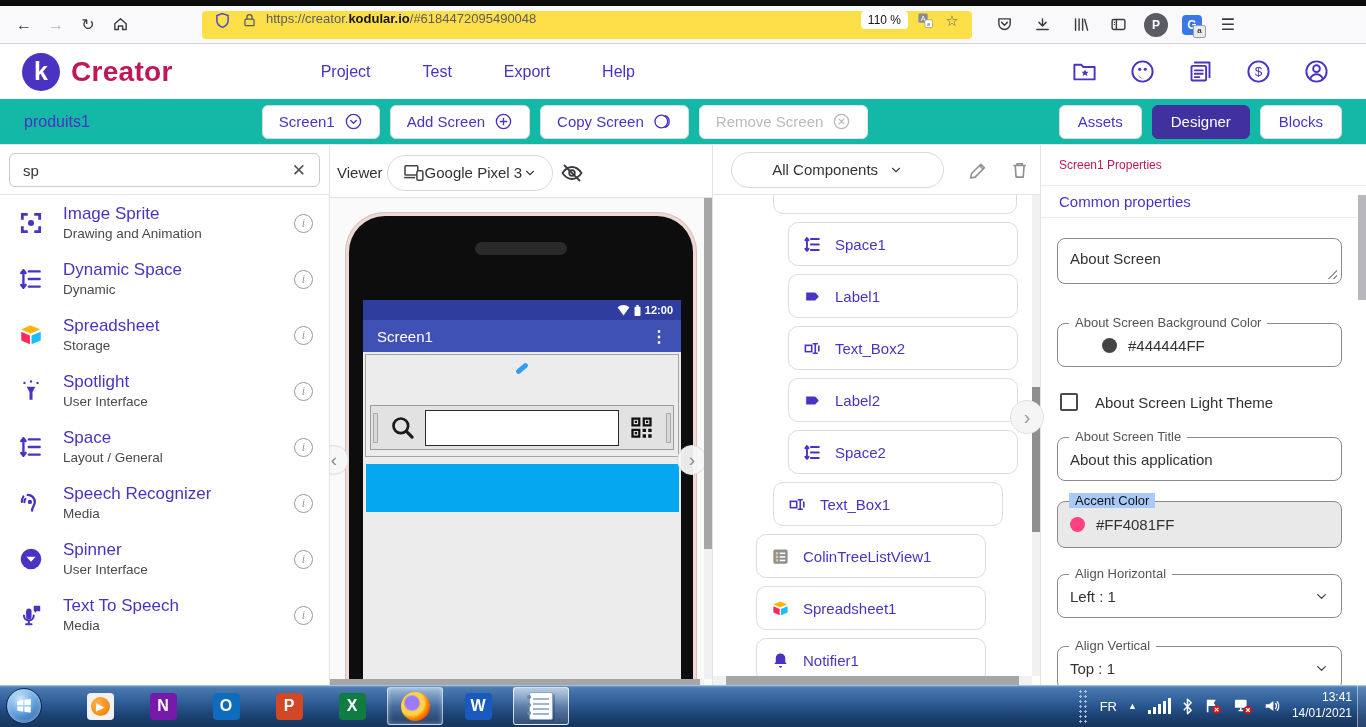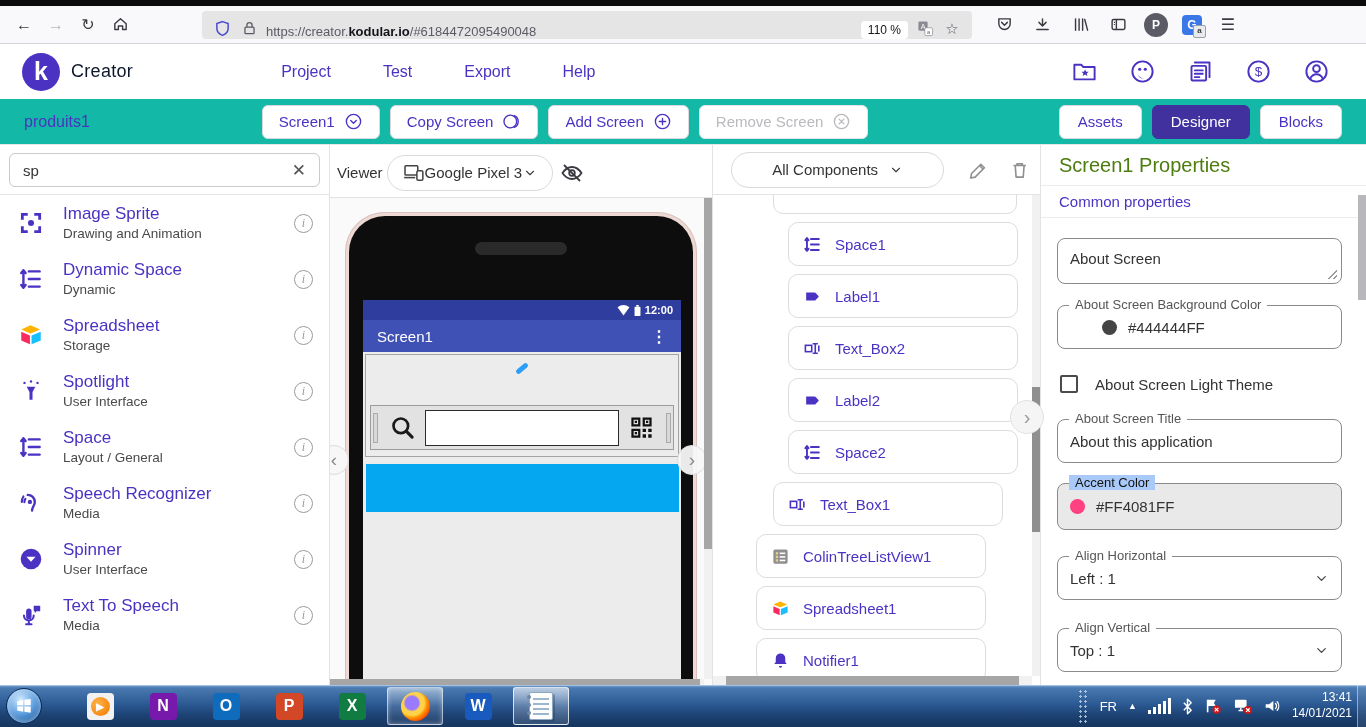--- a/index.html
+++ b/index.html
@@ -4,35 +4,35 @@
 <style>
   * { margin:0; padding:0; box-sizing:border-box; }
   html,body { width:1366px; height:727px; font-family:"Liberation Sans", sans-serif; background:#fff; overflow:hidden; }
   .stage { position:relative; width:1366px; height:727px; overflow:hidden; background:#fff; }
 
   
   .tabstrip { height:6px; background:#0c0c0d; }
   .browser-bar { height:38px; background:#f9f9fb; border-bottom:1px solid #d4d4d8; display:flex; align-items:center; padding:0 10px; gap:4px; }
   .nav-btn { width:28px; height:28px; display:flex; align-items:center; justify-content:center; font-size:16px; color:#3a3a40; border-radius:4px; }
   .nav-btn.dis { color:#b8b8bd; }
-  .urlbar { width:770px; height:28px; margin-left:64px; background:#e5e5e5; border-radius:4px; display:flex; align-items:flex-end; padding:0 10px; gap:7px; }
+  .urlbar { width:770px; height:28px; margin-left:64px; background:#fde047; border-radius:4px; display:flex; align-items:flex-start; padding:0 10px; gap:7px; }
   .url-text { font-size:13px; color:#5b5b66; white-space:nowrap; overflow:hidden; }
   .url-text b { color:#15141a; font-weight:bold; }
   .zoom-badge { margin-left:auto; background:#fff; border-radius:4px; padding:2px 7px; font-size:12px; color:#15141a; }
   .mini-ic { width:20px; height:20px; display:flex; align-items:center; justify-content:center; color:#5b5b66; font-size:15px; }
   .right-icons { display:flex; align-items:center; gap:14px; margin-left:16px; color:#3a3a40; }
   .right-icons .nav-btn { width:24px; }
   .avatar-p { width:24px; height:24px; border-radius:50%; background:#5b5b66; color:#fff; font-size:12px; font-weight:bold; display:flex; align-items:center; justify-content:center; }
   .gt-tile { width:20px; height:20px; background:#3b78e7; border-radius:4px; color:#fff; font-size:12px; font-weight:bold; display:flex; align-items:center; justify-content:center; position:relative; }
   .gt-tile::after { content:"a"; position:absolute; right:-4px; bottom:-3px; width:11px; height:11px; background:#e8eaed; border:1px solid #9aa0a6; border-radius:2px; color:#3c4043; font-size:8px; line-height:9px; text-align:center; }
 
   
   .app-header { height:55px; background:#fff; display:flex; align-items:center; padding:0 22px; }
   .logo-circle { width:38px; height:38px; border-radius:50%; background:#4b32c3; color:#fff; font-size:25px; font-weight:bold; display:flex; align-items:center; justify-content:center; }
-  .brand { color:#0f172a; font-size:18px; font-weight:normal; margin-left:11px; letter-spacing:.3px; }
+  .brand { color:#be185d; font-size:28px; font-weight:bold; margin-left:11px; letter-spacing:.3px; }
   .menus { display:flex; gap:52px; margin-left:148px; }
   .menu-item { color:#4b32c3; font-size:16px; cursor:default; }
   .hdr-icons { margin-left:auto; display:flex; gap:31px; align-items:center; padding-right:14px; }
   .pic { stroke:#4b32c3; fill:none; stroke-width:1.7; stroke-linecap:round; stroke-linejoin:round; }
 
   
   .screen-toolbar { height:46px; background:#14b8a6; border-bottom:1px solid #e7e7ea; display:flex; align-items:center; padding:0 24px; }
   .proj-name { color:#4b32c3; font-size:16px; }
   .tb-btn { display:flex; align-items:center; gap:9px; height:34px; border:1px solid #d9d9de; border-radius:6px; background:#fff; color:#4b32c3; font-size:15px; padding:0 16px; }
   .tb-btn.dis { color:#b9b9be; border-color:#e4e4e8; }
@@ -92,28 +92,28 @@
   .filter-pill { width:220px; height:36px; margin-left:8px; border:1px solid #d9d9de; border-radius:18px; display:flex; align-items:center; justify-content:center; gap:11px; font-size:15px; color:#333; }
   .tree-body { position:absolute; top:50px; left:0; right:8px; bottom:9px; overflow:hidden; display:flex; flex-direction:column; gap:8px; padding-top:11px; }
   .tcard { width:230px; height:44px; border:1px solid #dcdce0; border-radius:10px; background:#fff; display:flex; align-items:center; padding:0 14px; gap:13px; flex:none; }
   .tcard-label { color:#4b32c3; font-size:15px; }
   .ind0 { margin-left:43px; } .ind1 { margin-left:60px; } .ind2 { margin-left:75px; }
   .cutcard { margin-top:-38px; margin-left:60px; width:244px; height:46px; border:1px solid #dcdce0; border-radius:10px; background:#fff; flex:none; }
   .tree-expand { position:absolute; right:-4px; top:255px; width:34px; height:34px; border-radius:50%; background:#f5f5f5; border:1px solid #e2e2e2; color:#9a9a9e; font-size:20px; display:flex; align-items:center; justify-content:center; z-index:6; }
 
   
   .props { position:absolute; left:1040px; top:0; width:326px; height:540px; background:#fff; border-left:1px solid #e3e3e6; }
-  .props-head { height:41px; display:flex; align-items:center; padding:0 18px; font-size:20px; color:#4d7c0f; border-bottom:1px solid #ececef; }
+  .props-head { height:41px; display:flex; align-items:center; padding:0 18px; font-size:12px; color:#be185d; border-bottom:1px solid #ececef; }
   .props-section { height:32px; display:flex; align-items:center; padding:0 18px; font-size:15px; color:#4b32c3; border-bottom:1px solid #ececef; }
   .props-body { padding:20px 24px 0 16px; }
   .textarea-field { position:relative; height:46px; border:1.5px solid #8a8a8e; border-radius:8px; padding:11px 12px; font-size:15px; color:#333; }
   .resize-grip { position:absolute; right:4px; bottom:4px; width:11px; height:11px; background:repeating-linear-gradient(135deg, transparent 0 2px, #999 2px 3.5px); clip-path:polygon(100% 0, 0 100%, 100% 100%); }
   .ofield { position:relative; border:1.5px solid #8a8a8e; border-radius:8px; height:44px; display:flex; align-items:center; padding:0 12px; gap:11px; }
   .ofield-label { position:absolute; top:-9px; left:11px; background:#fff; padding:0 6px; font-size:13px; color:#555; white-space:nowrap; }
-  .mt21 { margin-top:21px;padding-left:44px; } .mt24 { margin-top:20px; } .mt26 { margin-top:26px; } .mt28 { margin-top:28px; }
+  .mt21 { margin-top:39px;padding-left:44px; } .mt24 { margin-top:20px; } .mt26 { margin-top:26px; } .mt28 { margin-top:28px; }
   .swatch { width:15px; height:15px; border-radius:50%; flex:none; }
   .swatch-dark { background:#444444; }
   .swatch-pink { background:#ff4081; }
   .ofield-value { font-size:15px; color:#333; }
   .ofield.selected { background:#e9e9ea; height:47px; }
   .ofield.selected .ofield-label { background:#a9c9f8; color:#111; }
   .check-row { margin-top:26px; display:flex; align-items:center; gap:17px; padding-left:3px; }
   .checkbox { width:18px; height:18px; border:2px solid #4a4a4e; border-radius:2px; background:#fff; flex:none; }
   .check-label { font-size:15px; color:#333; }
   .dd-chev { margin-left:auto; }
@@ -254,31 +254,31 @@
     <span class="proj-name">produits1</span>
     <div class="btn-group-left">
       <button class="tb-btn">
         <span>Screen1</span>
         <svg width="19" height="19" viewBox="0 0 24 24">
             <circle class="pic" cx="12" cy="12" r="9"></circle>
             <path class="pic" d="m8.5 10.8 3.5 3.5 3.5-3.5"></path>
           </svg>
       </button>
       <button class="tb-btn">
+        <span>Add Screen</span>
+        <svg width="19" height="19" viewBox="0 0 24 24">
+            <circle class="pic" cx="12" cy="12" r="9"></circle>
+            <path class="pic" d="M12 8v8M8 12h8"></path>
+          </svg>
+      </button>
+      <button class="tb-btn">
         <span>Copy Screen</span>
         <svg width="19" height="19" viewBox="0 0 24 24">
             <circle class="pic" cx="10.5" cy="12" r="8"></circle>
             <path class="pic" d="M15.5 4.6a8 8 0 0 1 0 14.8"></path>
-          </svg>
-      </button>
-      <button class="tb-btn">
-        <span>Add Screen</span>
-        <svg width="19" height="19" viewBox="0 0 24 24">
-            <circle class="pic" cx="12" cy="12" r="9"></circle>
-            <path class="pic" d="M12 8v8M8 12h8"></path>
           </svg>
       </button>
       <button class="tb-btn dis">
         <span>Remove Screen</span>
         <svg width="19" height="19" viewBox="0 0 24 24">
             <circle cx="12" cy="12" r="9" fill="none" stroke="#b9b9be" stroke-width="1.7"></circle>
             <path d="m9 9 6 6m0-6-6 6" stroke="#b9b9be" stroke-width="1.7" stroke-linecap="round"></path>
           </svg>
       </button>
     </div>

